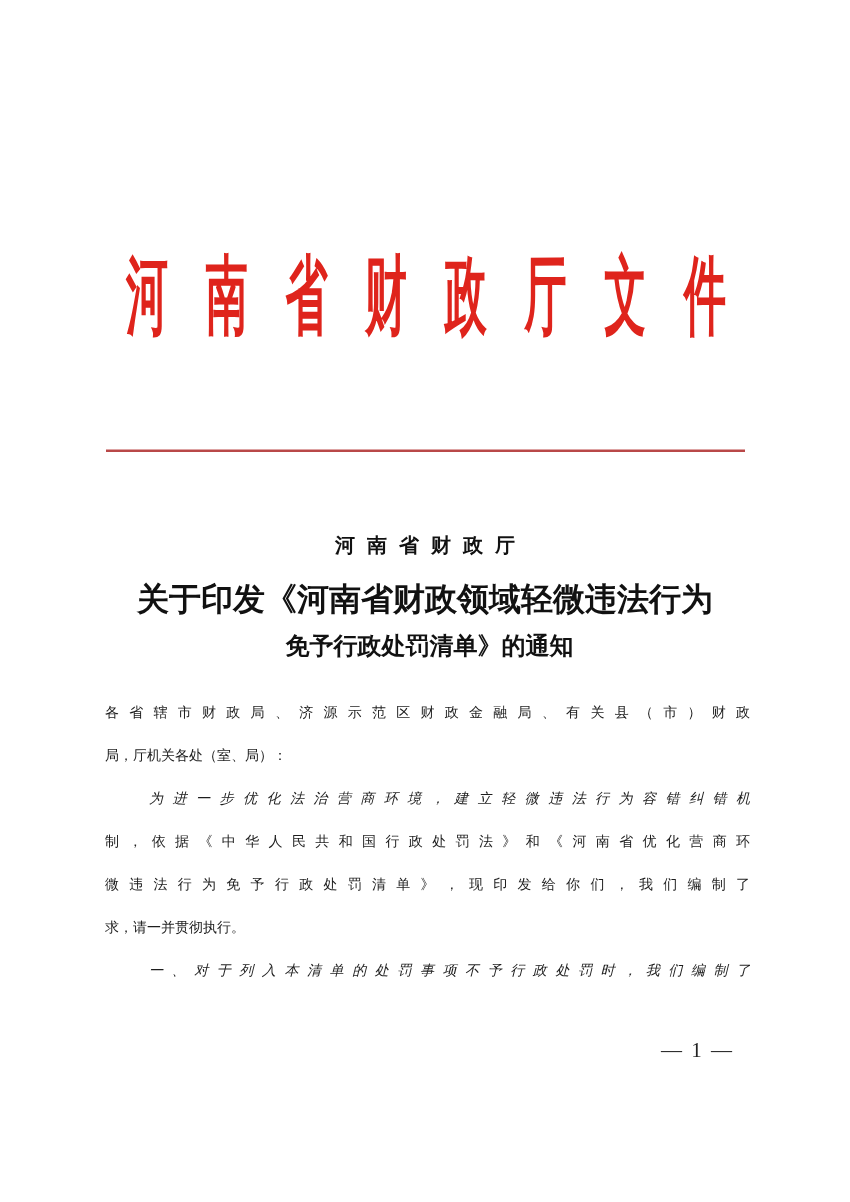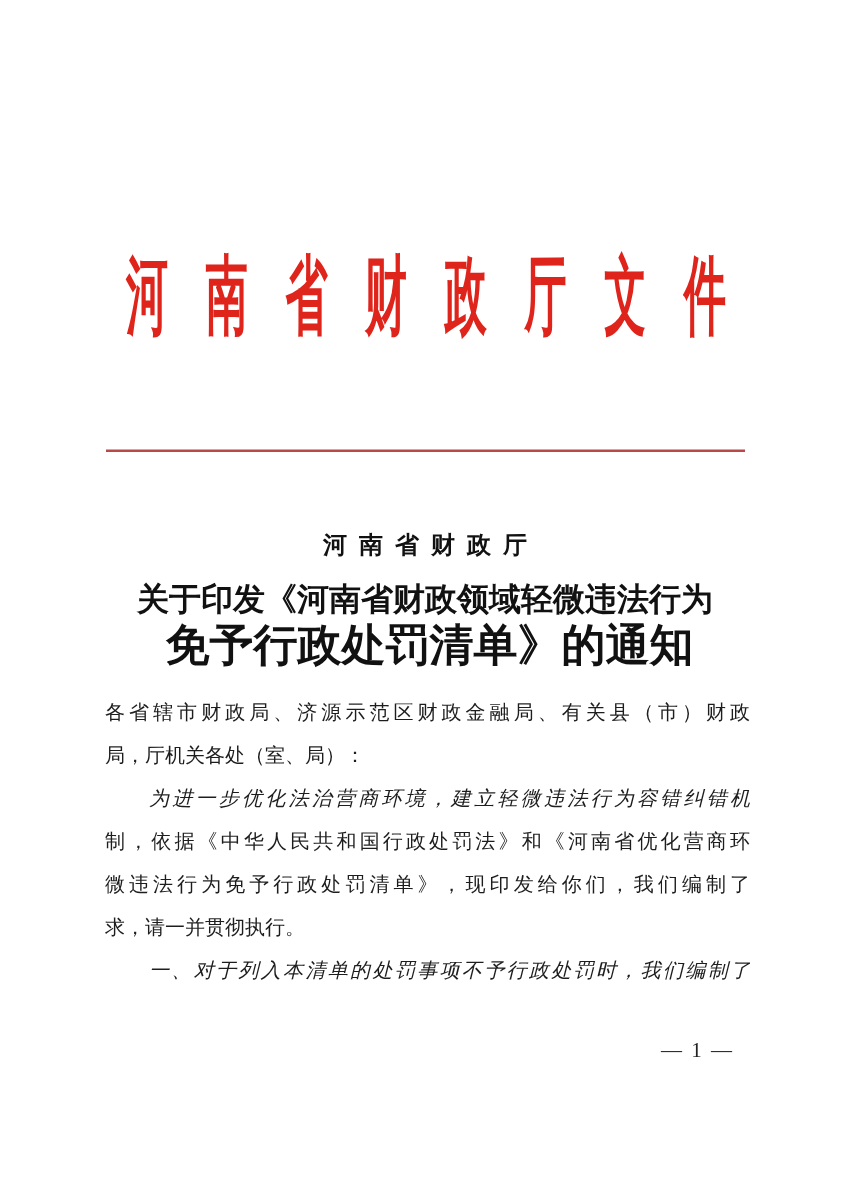--- a/index.html
+++ b/index.html
@@ -65,43 +65,43 @@
   .title-line {
     position: absolute;
     left: 0;
     width: 100%;
     text-align: center;
     font-weight: 700;
     color: #111111;
   }
   .title-line1 {
     top: 527px;
-    font-size: 24px;
+    font-size: 20px;
     line-height: 36px;
     letter-spacing: 12px;
     padding-left: 12px;
   }
   .title-line2 {
     top: 577px;
     font-size: 32px;
     line-height: 44px;
   }
   .title-line3 {
     top: 624px;
-    font-size: 44px;
+    font-size: 24px;
     line-height: 44px;
     padding-left: 9px;
   }
 
   .body-text {
     position: absolute;
     top: 691px;
     left: 105px;
     width: 645px;
-    font-size: 20px;
+    font-size: 14px;
     line-height: 43px;
     color: var(--ink);
   }
   .body-line { height: 43px; overflow: hidden; }
   .body-line.j {
     text-align: justify;
     text-align-last: justify;
     text-justify: inter-character;
   }
   .body-line.indent { padding-left: 44px; font-style: italic; }

